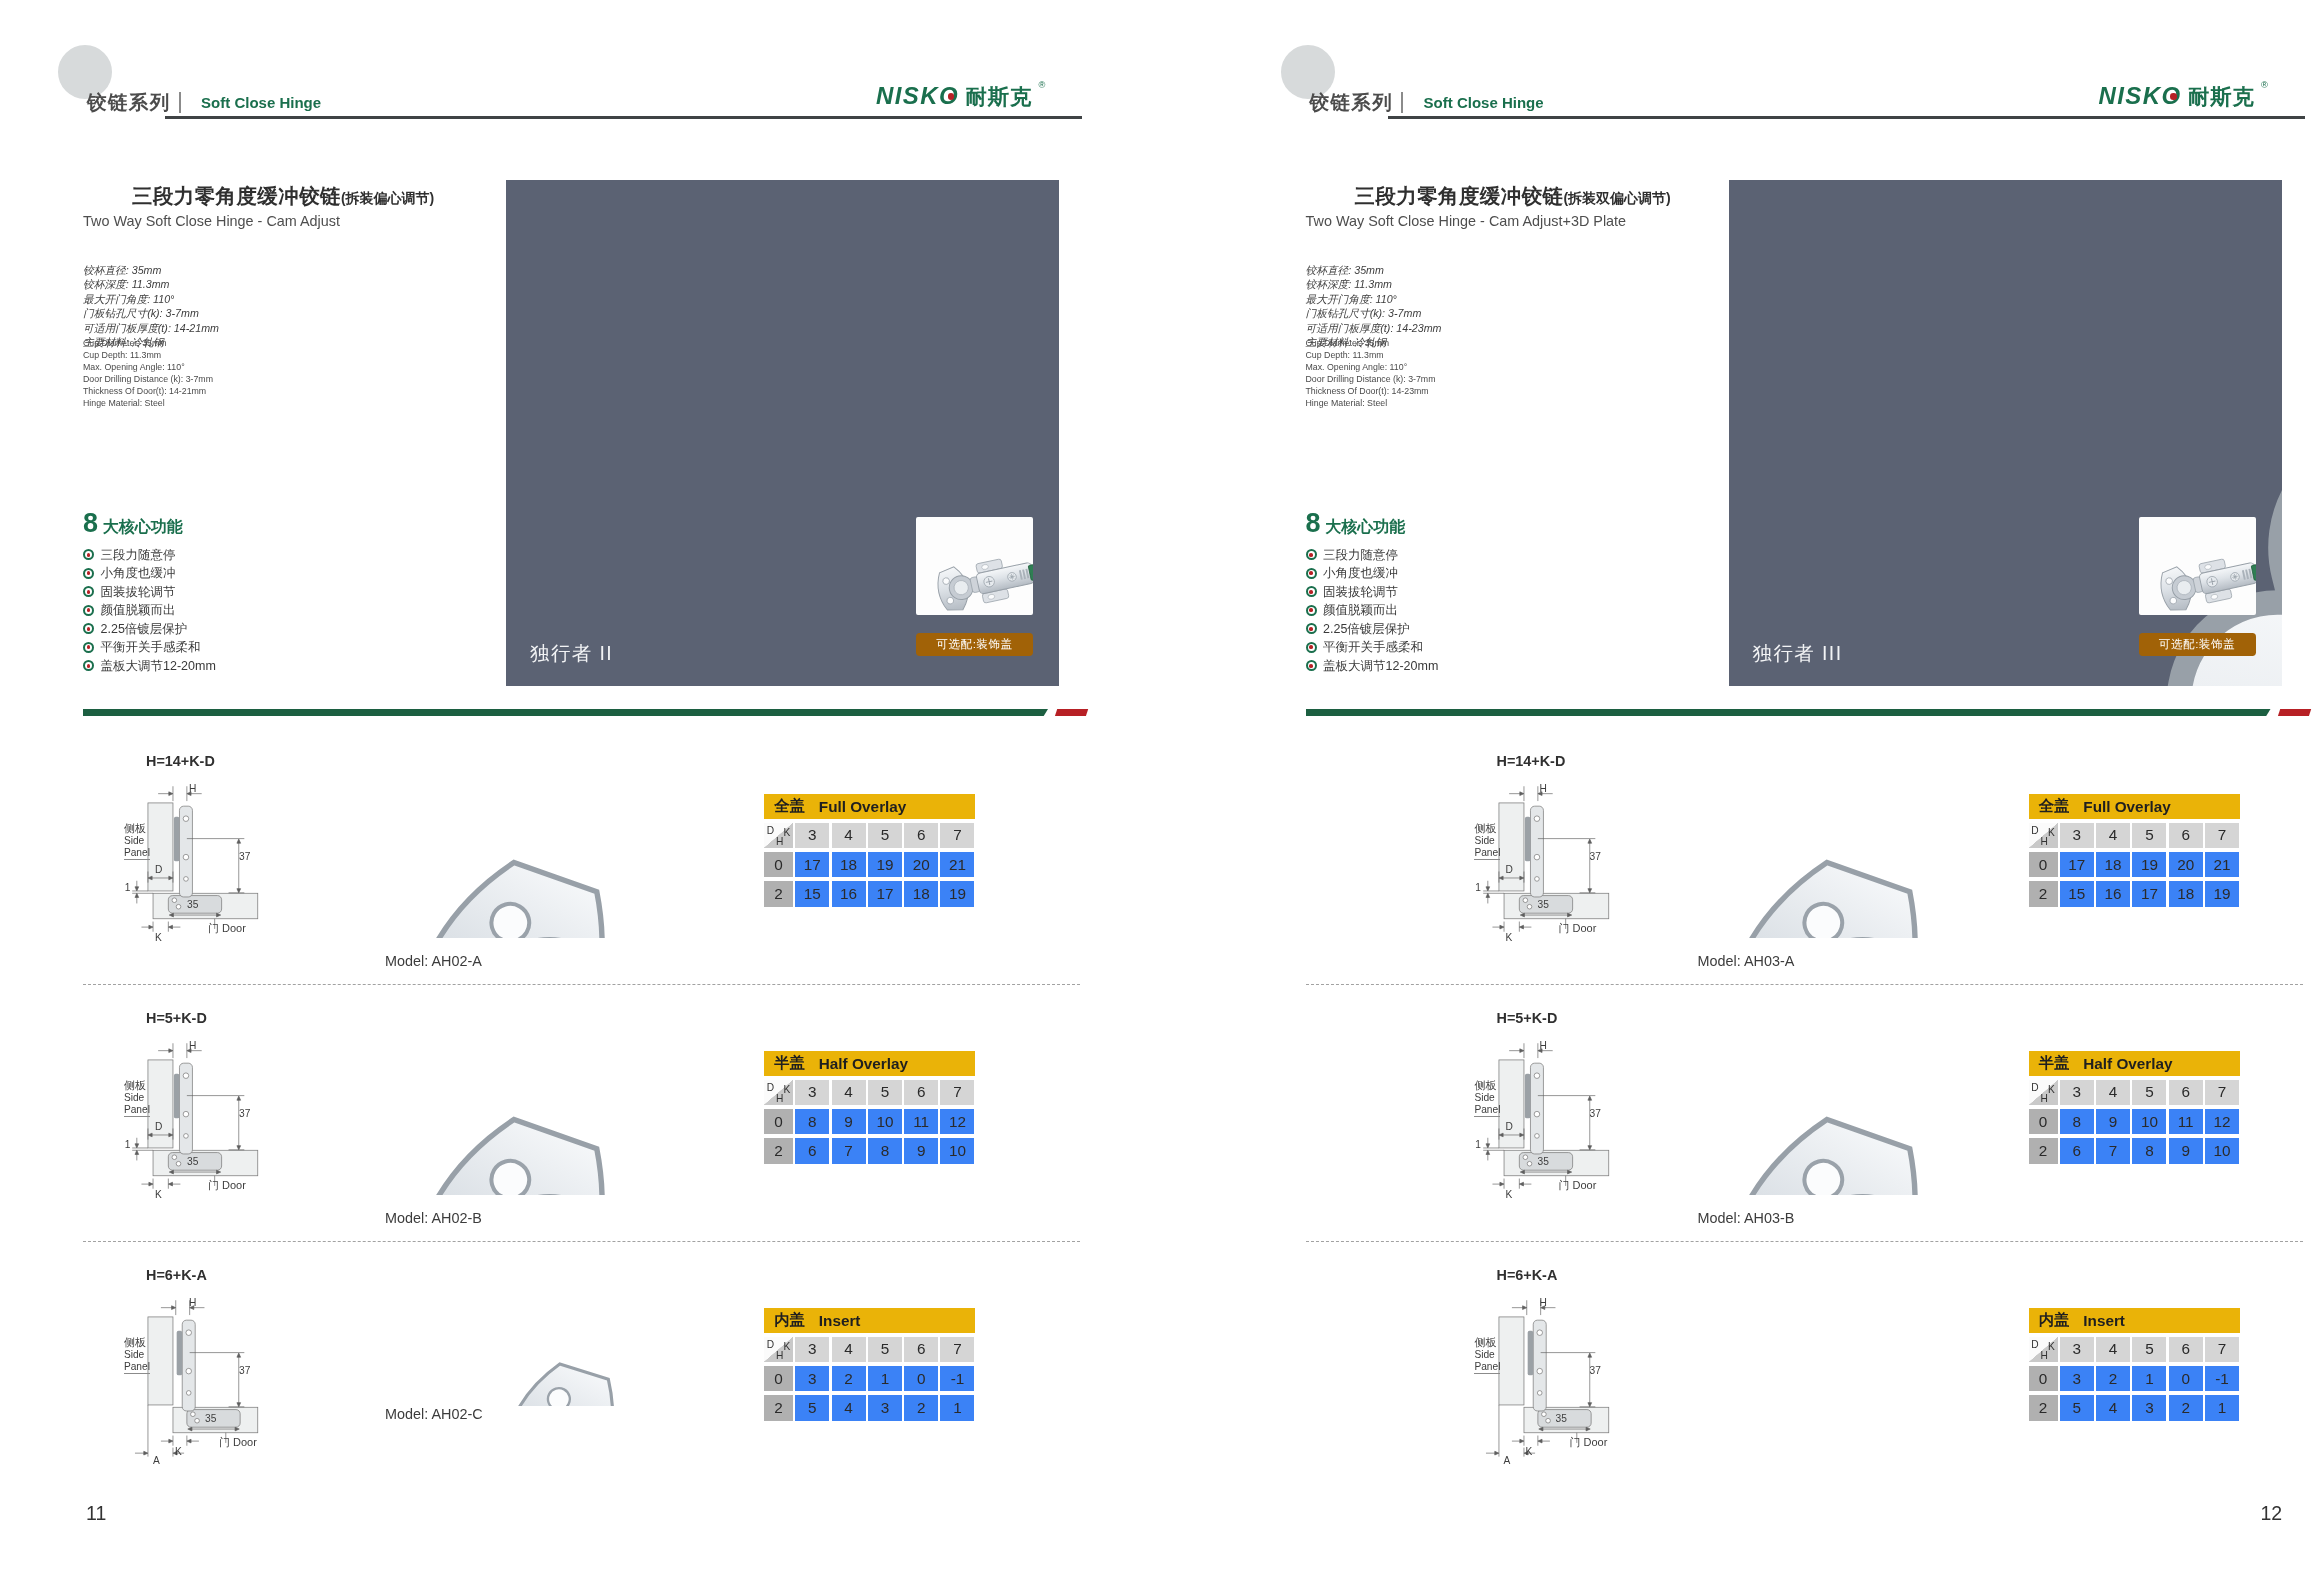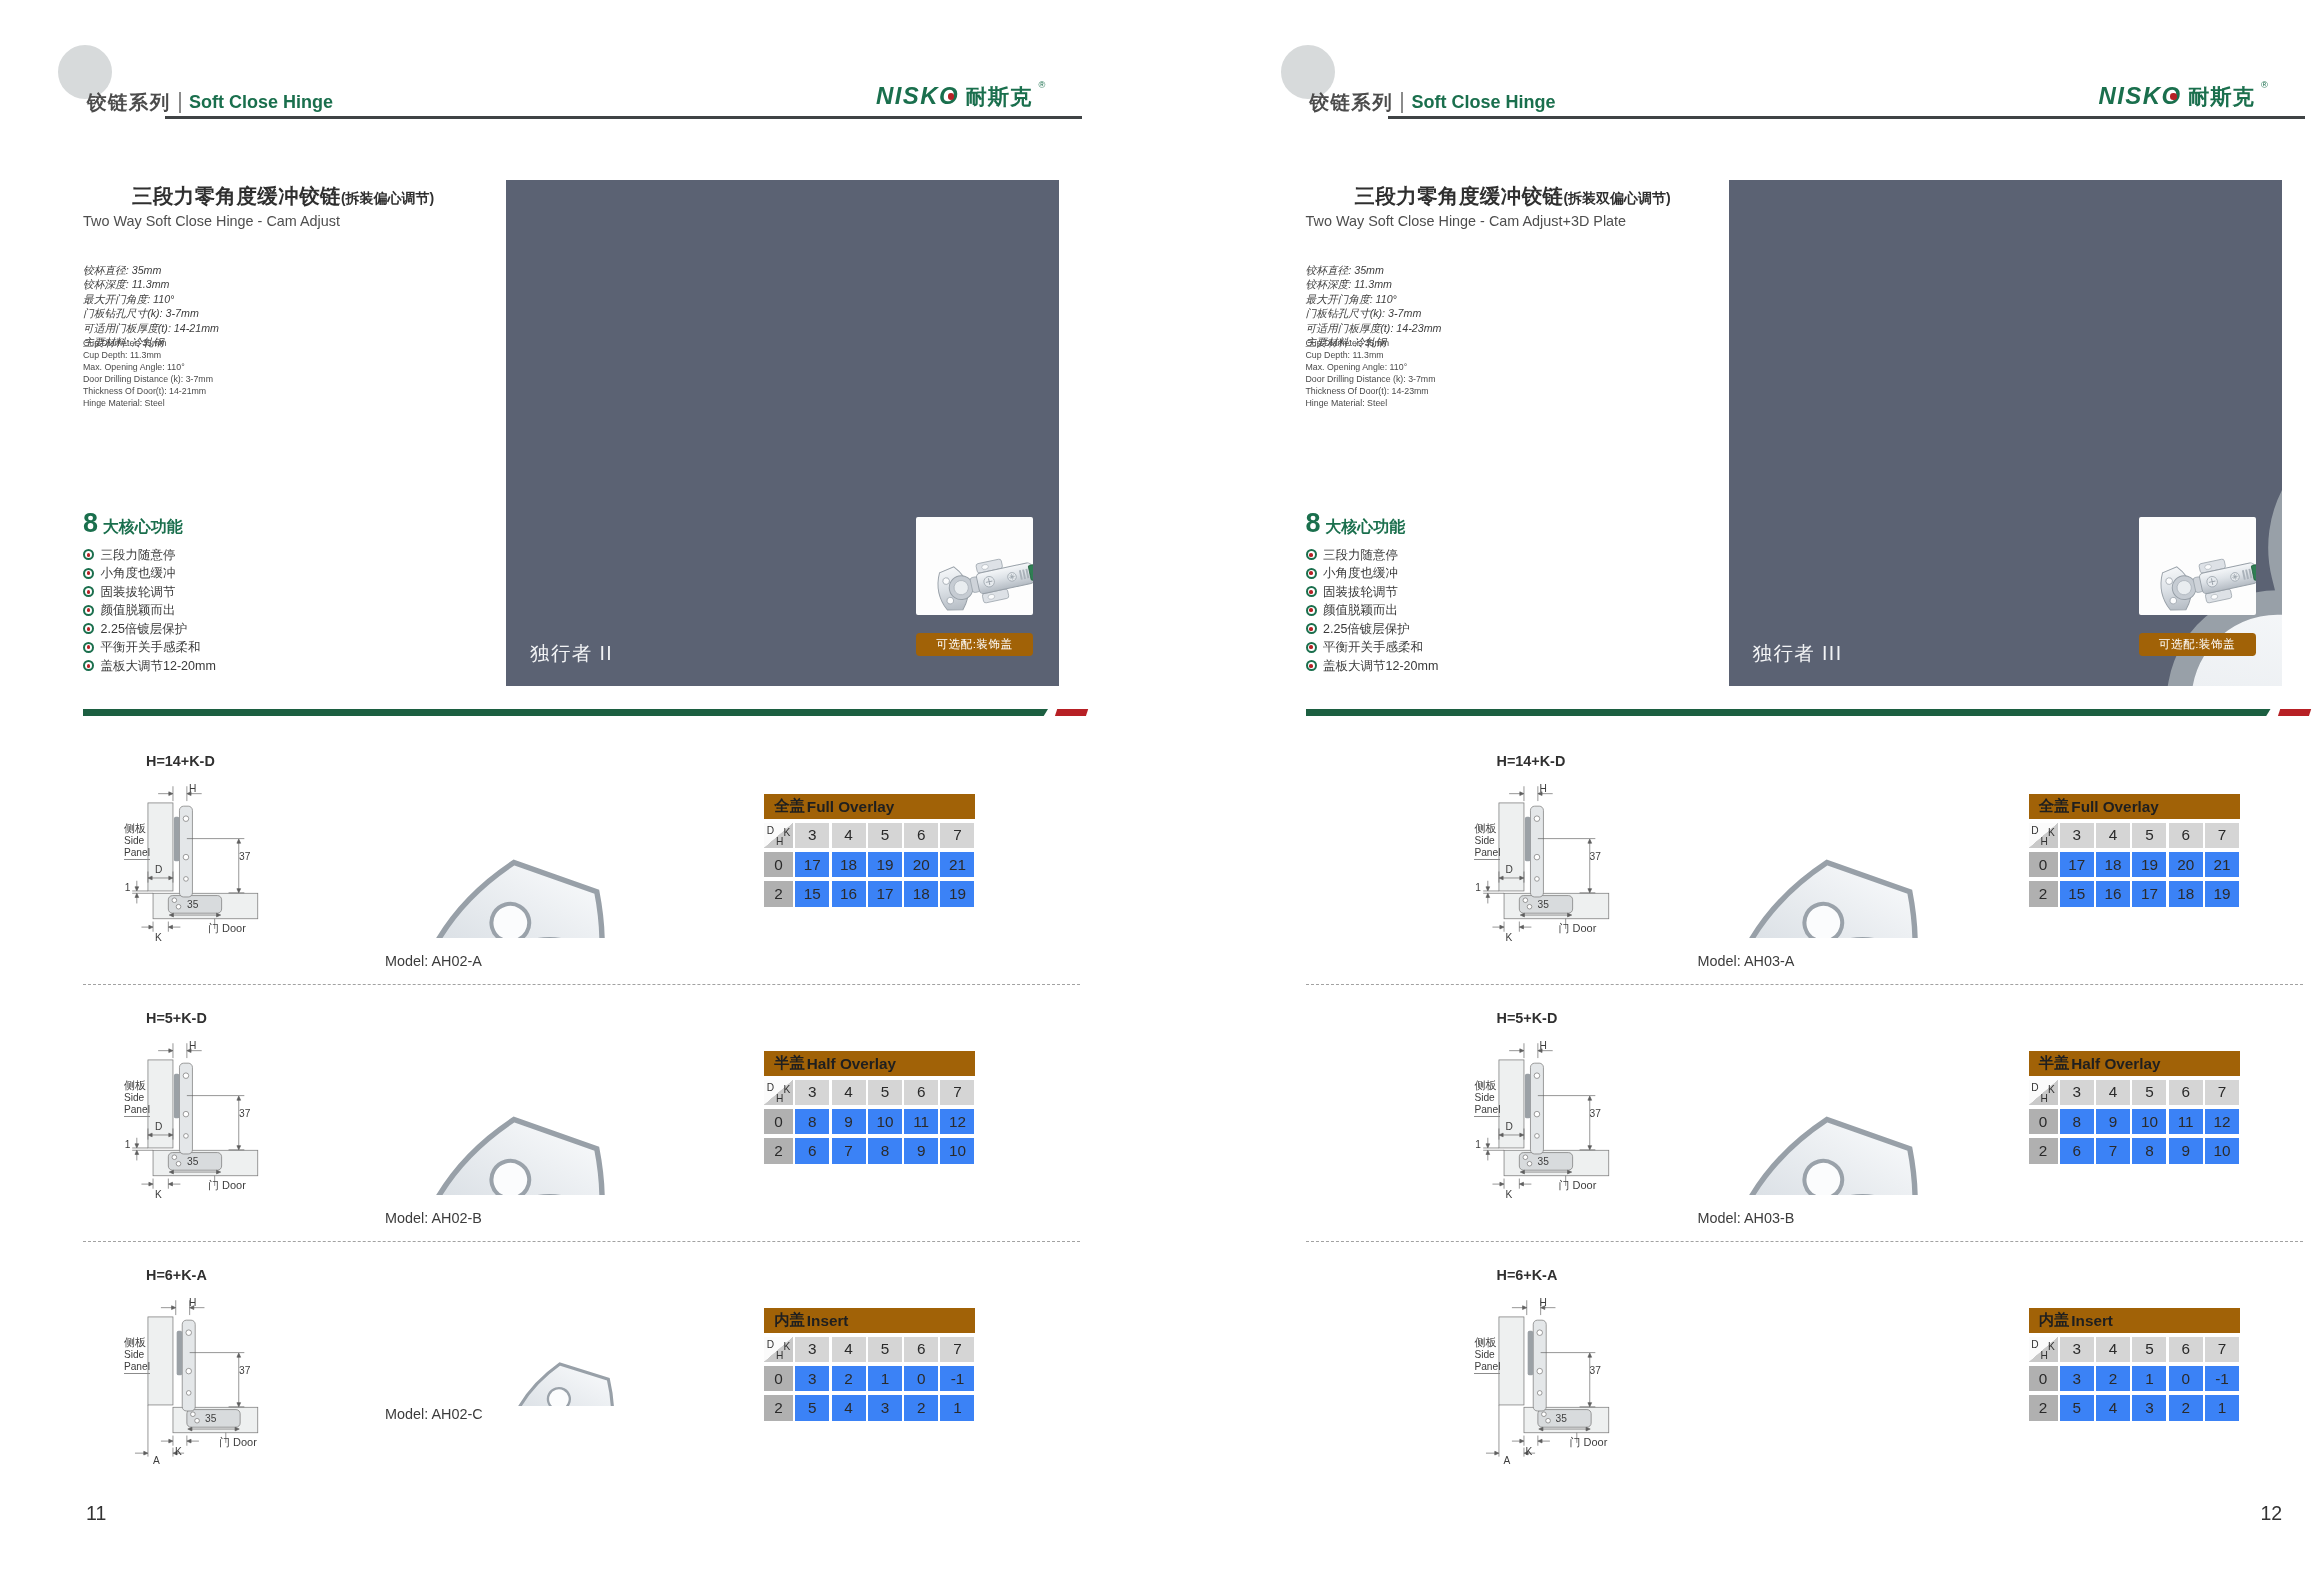--- a/index.html
+++ b/index.html
@@ -9,21 +9,21 @@
   .content { position:absolute; left:0; top:0; width:1166px; height:1594px; }
   .page--right .content { left:56px; }
 
   
   .c-mark { position:absolute; left:58px; top:45px; width:45px; height:52px;
             border:27px solid #d7dadb; border-radius:50%; }
   .c-notch { position:absolute; left:133px; top:86px; width:31px; height:28px; background:#fff; }
   .series { position:absolute; left:87px; top:89px; display:flex; align-items:center; gap:8.3px; }
   .series-cn { font-size:19.5px; font-weight:bold; color:#4c4c4c; letter-spacing:1.4px; }
   .series-bar { width:1.9px; height:20.4px; background:#8b8b8b; }
-  .series-en { font-size:18px; font-weight:600; color:#1a6f4d; }
+  .series-en { font-size:15px; font-weight:600; color:#1a6f4d;margin-left:12px; }
   .logo { position:absolute; left:876px; top:82px; display:flex; align-items:flex-start; gap:6.5px; color:#1a6f4d; }
   .logo-en { position:relative; font-size:24px; font-weight:800; letter-spacing:1.4px; font-style:italic; }
   .logo-en::after { content:""; position:absolute; right:4.6px; top:11px; width:6.5px; height:6.5px; border-radius:50%; background:#b72025; }
   .logo-cn { font-size:21.3px; font-weight:bold; letter-spacing:0.9px; }
   .logo-reg { font-size:9.3px; margin-top:-1.9px; }
   .header-rule { position:absolute; left:165px; top:116px; width:917px; height:2.8px; background:#3f4345; }
 
   
   .p-title { position:absolute; left:94px; top:182px; white-space:nowrap;margin-left:38px; }
   .p-title-cn { font-size:20.4px; font-weight:bold; color:#2f2f2f; letter-spacing:0.5px; }
@@ -87,22 +87,22 @@
 
   
   .thumb { position:absolute; left:253px; top:4.6px; width:408px; height:218px; }
   .thumb-svg { position:absolute; left:0; top:0; width:408px; height:185px; }
   .model { position:absolute; left:49px; top:200px; font-size:14.4px; color:#3c3c3c; white-space:nowrap; }
   .srow-3 .thumb-svg { height:139px; }
   .srow-3 .model { top:139px; }
 
   
   .otable { position:absolute; left:681px; top:46px; width:211px; }
-  .ot-title { height:25px; background:#a16207; color:#1f1f1f; font-size:15.3px; font-weight:600;
-              display:flex; align-items:center; gap:2px; padding-left:10.2px; }
+  .ot-title { height:25px; background:#eab308; color:#1f1f1f; font-size:15.3px; font-weight:600;
+              display:flex; align-items:center; gap:14px; padding-left:10.2px; }
   .trow { display:grid; grid-template-columns:29px repeat(5,34px); column-gap:2.3px; margin-top:3.7px; }
   .cell { height:25.5px; display:flex; align-items:center; justify-content:center; font-size:15.3px; color:#2a2a2a; }
   .colh { background:#d5d5d5; }
   .rowh { background:#b0b0b0; }
   .val  { background:#3b82f6;text-align:center; }
   .corner { background:linear-gradient(to bottom right,#fbfbfb 49%,#c9c9c9 50%); position:relative; }
   .corner i { position:absolute; font-style:normal; font-size:10.2px; color:#333; }
   .corner .cd { left:2.8px; top:1.9px; }
   .corner .ck { right:2.8px; top:4.6px; }
   .corner .ch { left:12px; bottom:0.9px; }

